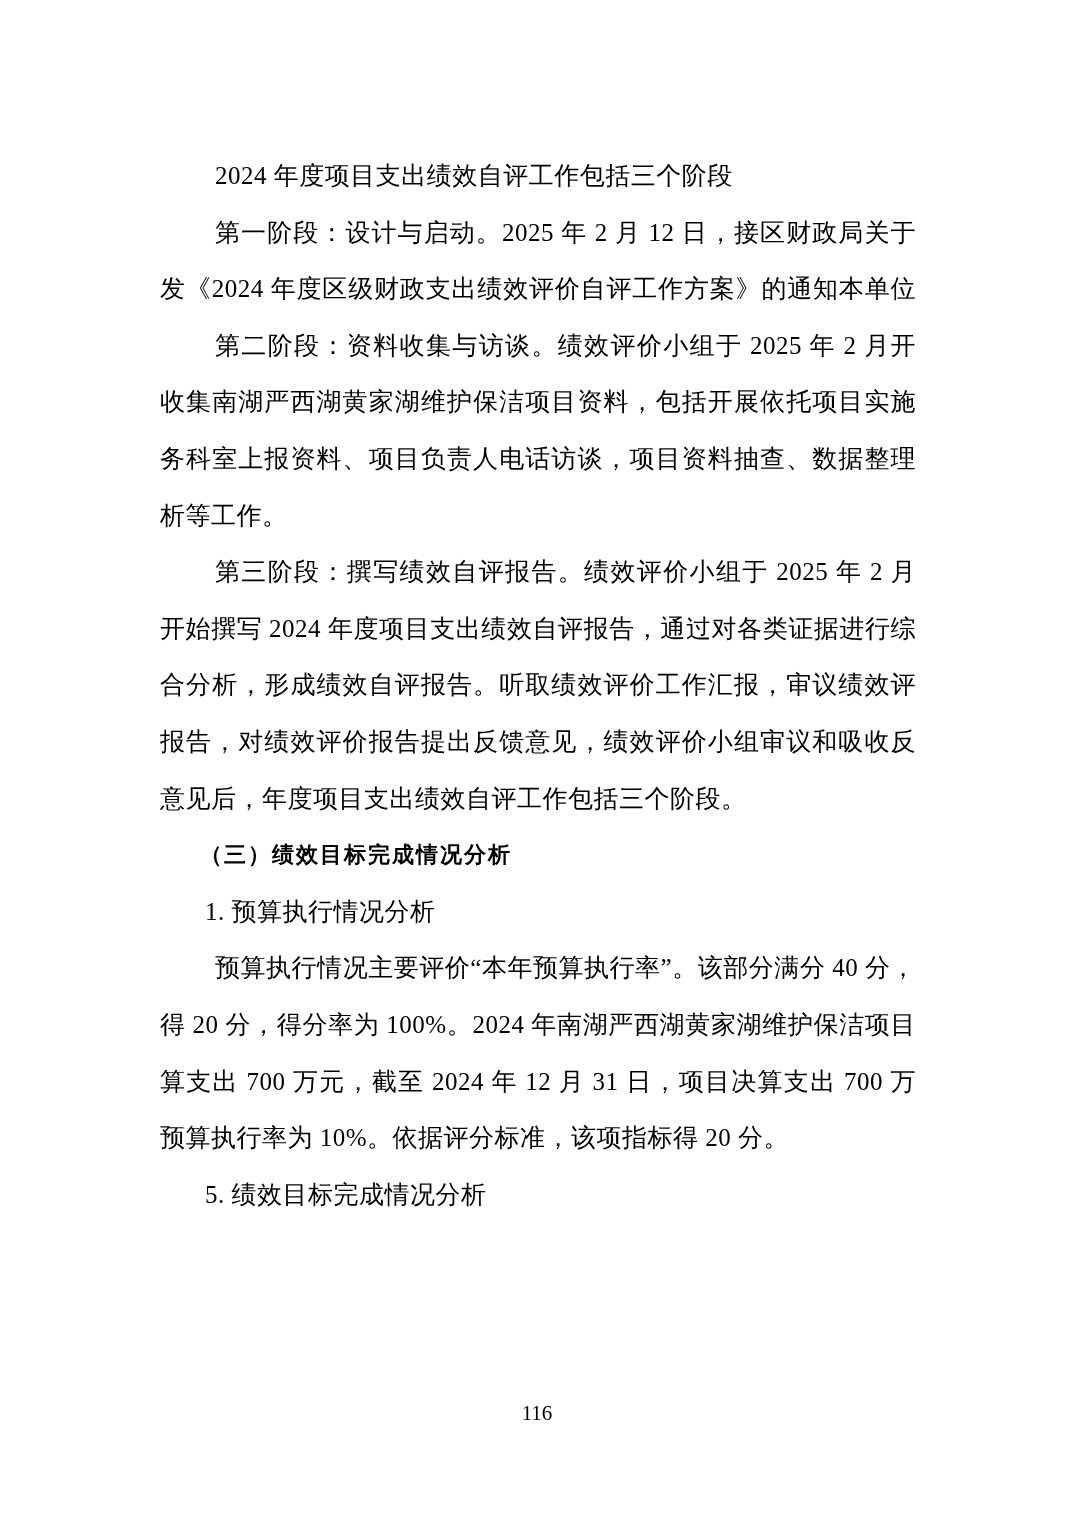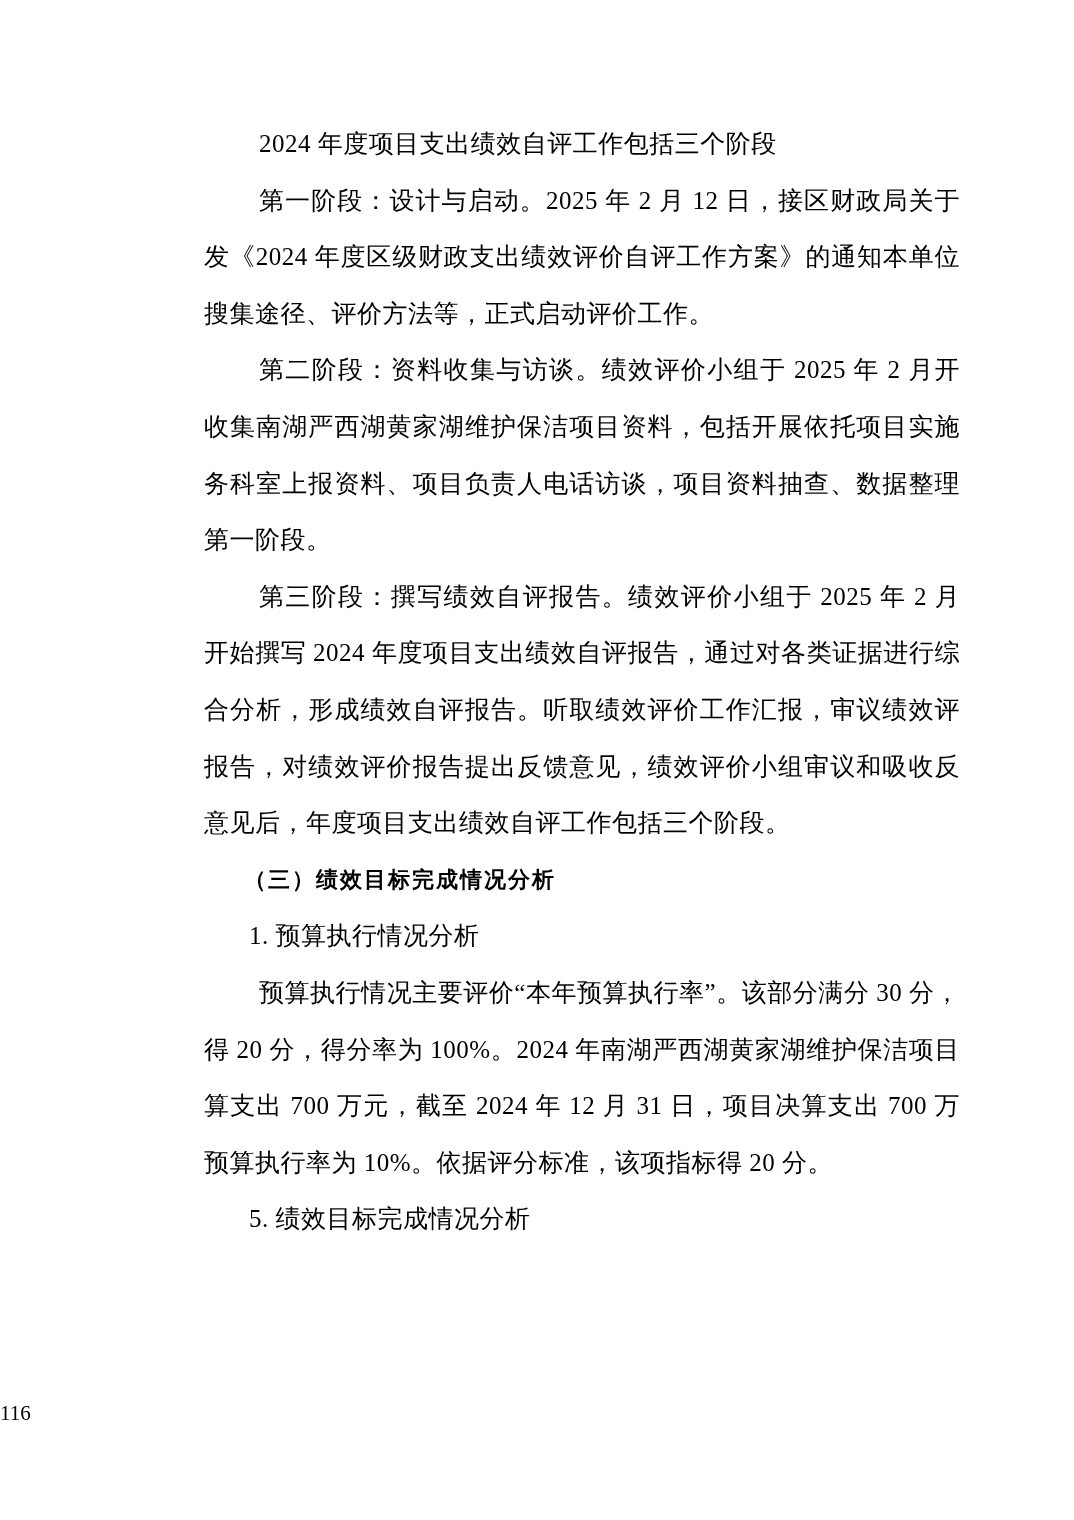--- a/index.html
+++ b/index.html
@@ -6,23 +6,22 @@
   .page{
     position:relative;
     width:1074px;height:1520px;
     background:#ffffff;
     color:#000000;
     font-family:"Liberation Serif","DejaVu Serif",serif;
     overflow:hidden;
   }
   .content{
     position:absolute;
-    left:160px;top:116px;
+    left:160px;top:148px;
     width:756px;
-    margin-left:44px;
   }
   .line{
     height:56.6px;
     line-height:56.6px;
     font-size:25px;
     letter-spacing:0.5px;
     overflow:hidden;
     white-space:normal;
     text-align:left;
   }
@@ -41,57 +40,57 @@
   }
   .block.subheading .line{
     text-indent:45px;
   }
   .page-number{
     position:absolute;
     left:0;right:0;
     top:1398px;
     height:30px;
     line-height:30px;
+    text-align:center;
     font-size:21px;
   }
 </style>
 </head>
 <body>
 
 <div class="page">
   <div class="content" id="doc-content">
       <div class="block paragraph">
         <div class="line indent">2024 年度项目支出绩效自评工作包括三个阶段</div>
       </div>
       <div class="block paragraph">
         <div class="line indent fill">第一阶段：设计与启动。2025 年 2 月 12 日，接区财政局关于印</div>
         <div class="line fill">发《2024 年度区级财政支出绩效评价自评工作方案》的通知本单位</div>
-        <div class="line">搜集途径、评价方法等，正式启动评价工作。</div>
       </div>
       <div class="block paragraph">
         <div class="line indent fill">第二阶段：资料收集与访谈。绩效评价小组于 2025 年 2 月开始</div>
         <div class="line fill">收集南湖严西湖黄家湖维护保洁项目资料，包括开展依托项目实施业</div>
         <div class="line fill">务科室上报资料、项目负责人电话访谈，项目资料抽查、数据整理分</div>
-        <div class="line">第一阶段。</div>
+        <div class="line">析等工作。</div>
       </div>
       <div class="block paragraph">
         <div class="line indent fill">第三阶段：撰写绩效自评报告。绩效评价小组于 2025 年 2 月 20</div>
         <div class="line fill">开始撰写 2024 年度项目支出绩效自评报告，通过对各类证据进行综</div>
         <div class="line fill">合分析，形成绩效自评报告。听取绩效评价工作汇报，审议绩效评价</div>
         <div class="line fill">报告，对绩效评价报告提出反馈意见，绩效评价小组审议和吸收反馈</div>
         <div class="line">意见后，年度项目支出绩效自评工作包括三个阶段。</div>
       </div>
       <div class="block heading">
         <div class="line">（三）绩效目标完成情况分析</div>
       </div>
       <div class="block subheading">
         <div class="line">1. 预算执行情况分析</div>
       </div>
       <div class="block paragraph">
-        <div class="line indent fill">预算执行情况主要评价“本年预算执行率”。该部分满分 30 分，</div>
+        <div class="line indent fill">预算执行情况主要评价“本年预算执行率”。该部分满分 40 分，</div>
         <div class="line fill">得 20 分，得分率为 100%。2024 年南湖严西湖黄家湖维护保洁项目预</div>
         <div class="line fill">算支出 700 万元，截至 2024 年 12 月 31 日，项目决算支出 700 万元，</div>
         <div class="line">预算执行率为 10%。依据评分标准，该项指标得 20 分。</div>
       </div>
       <div class="block subheading">
         <div class="line">5. 绩效目标完成情况分析</div>
       </div>
     </div>
   <div class="page-number">116</div>
 </div>

